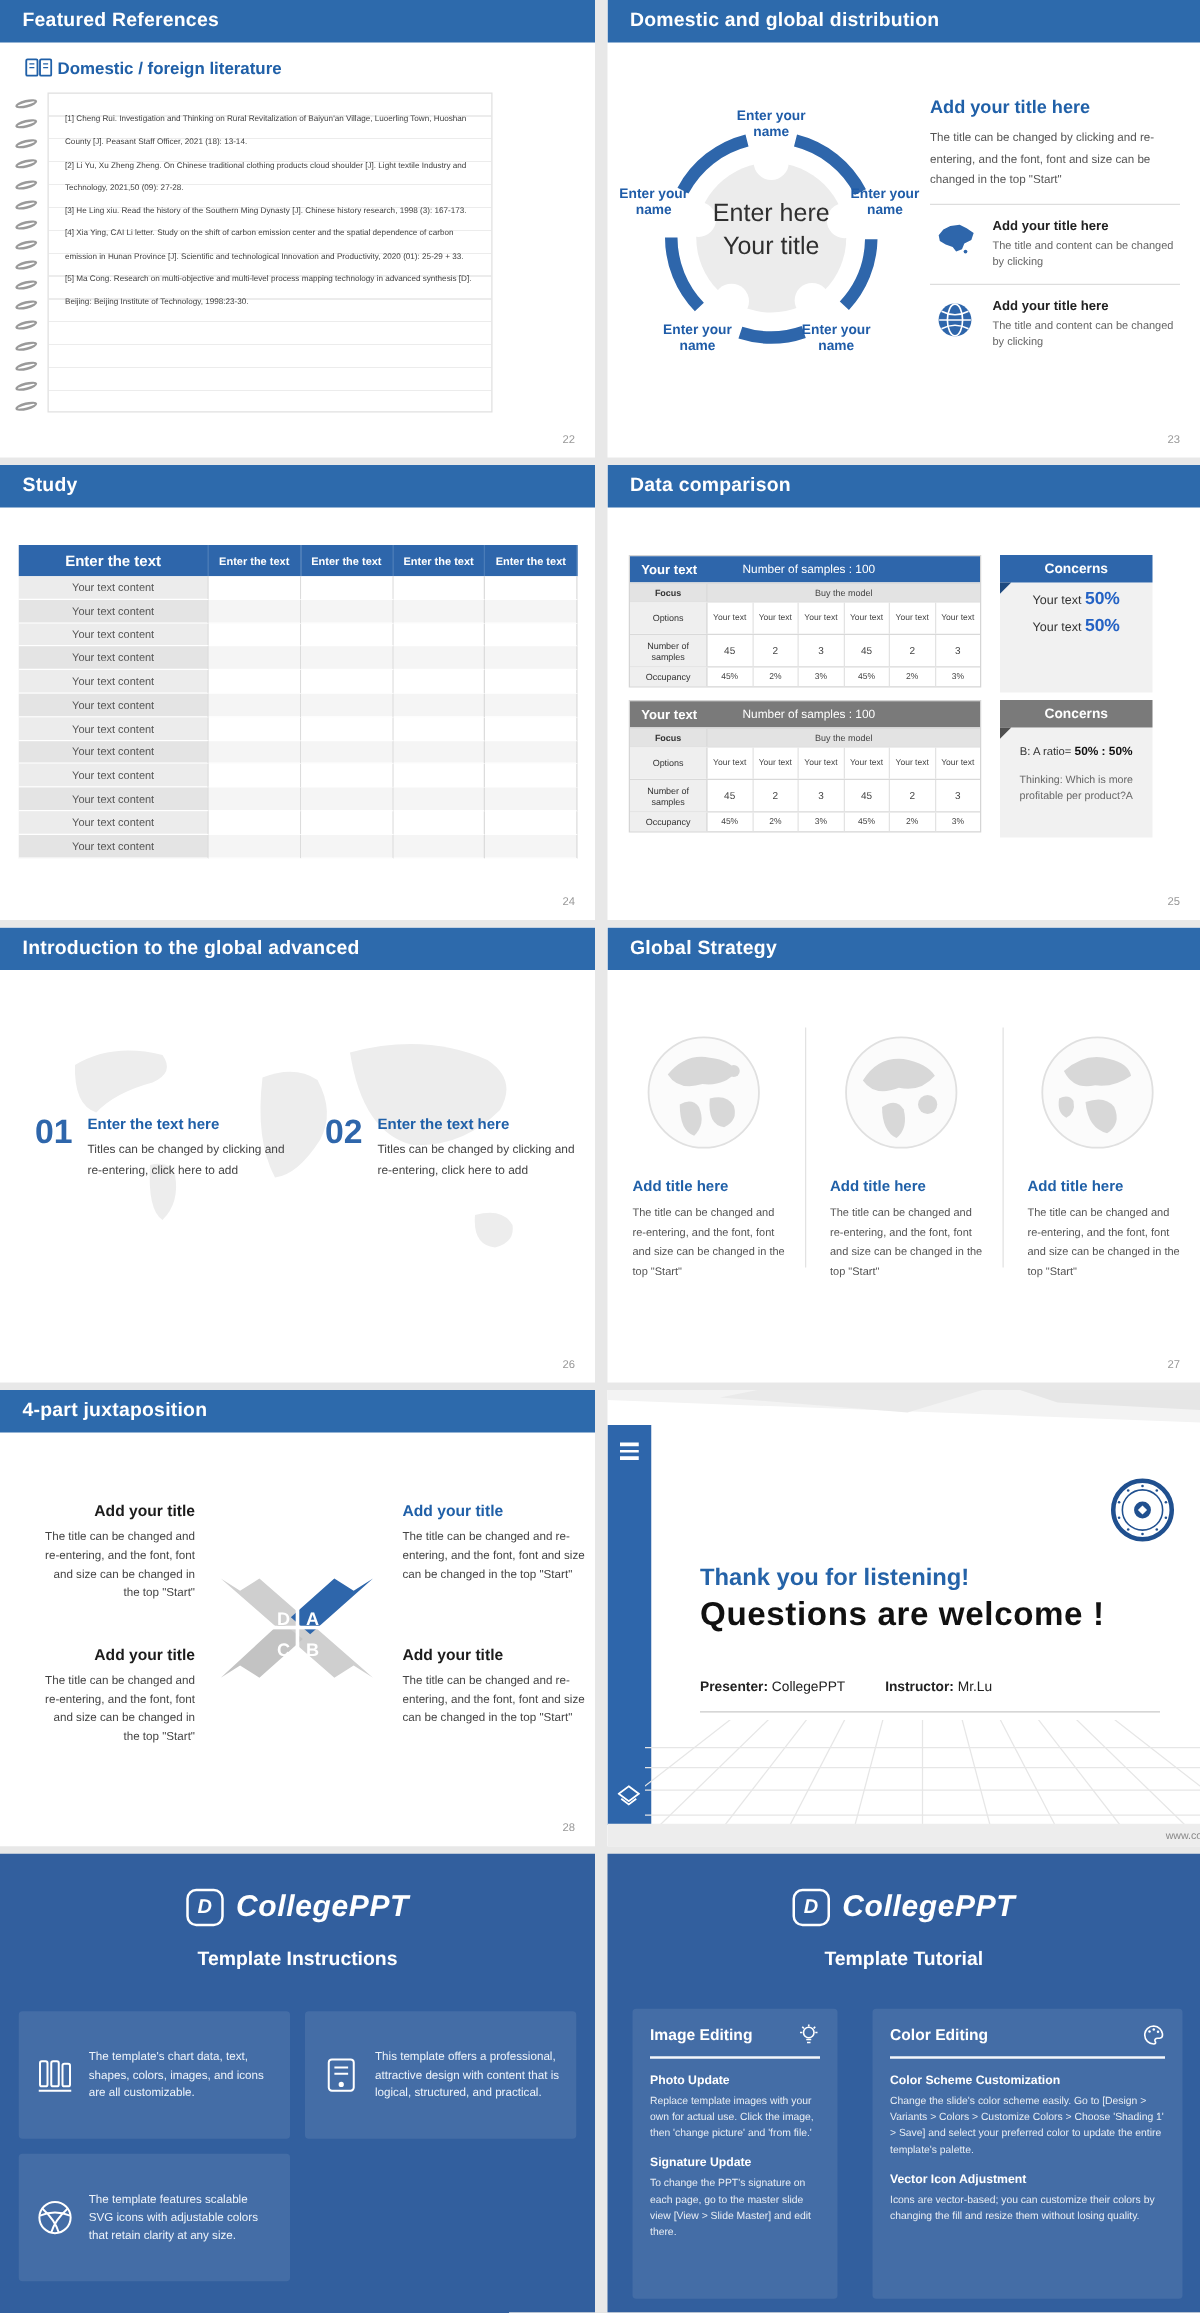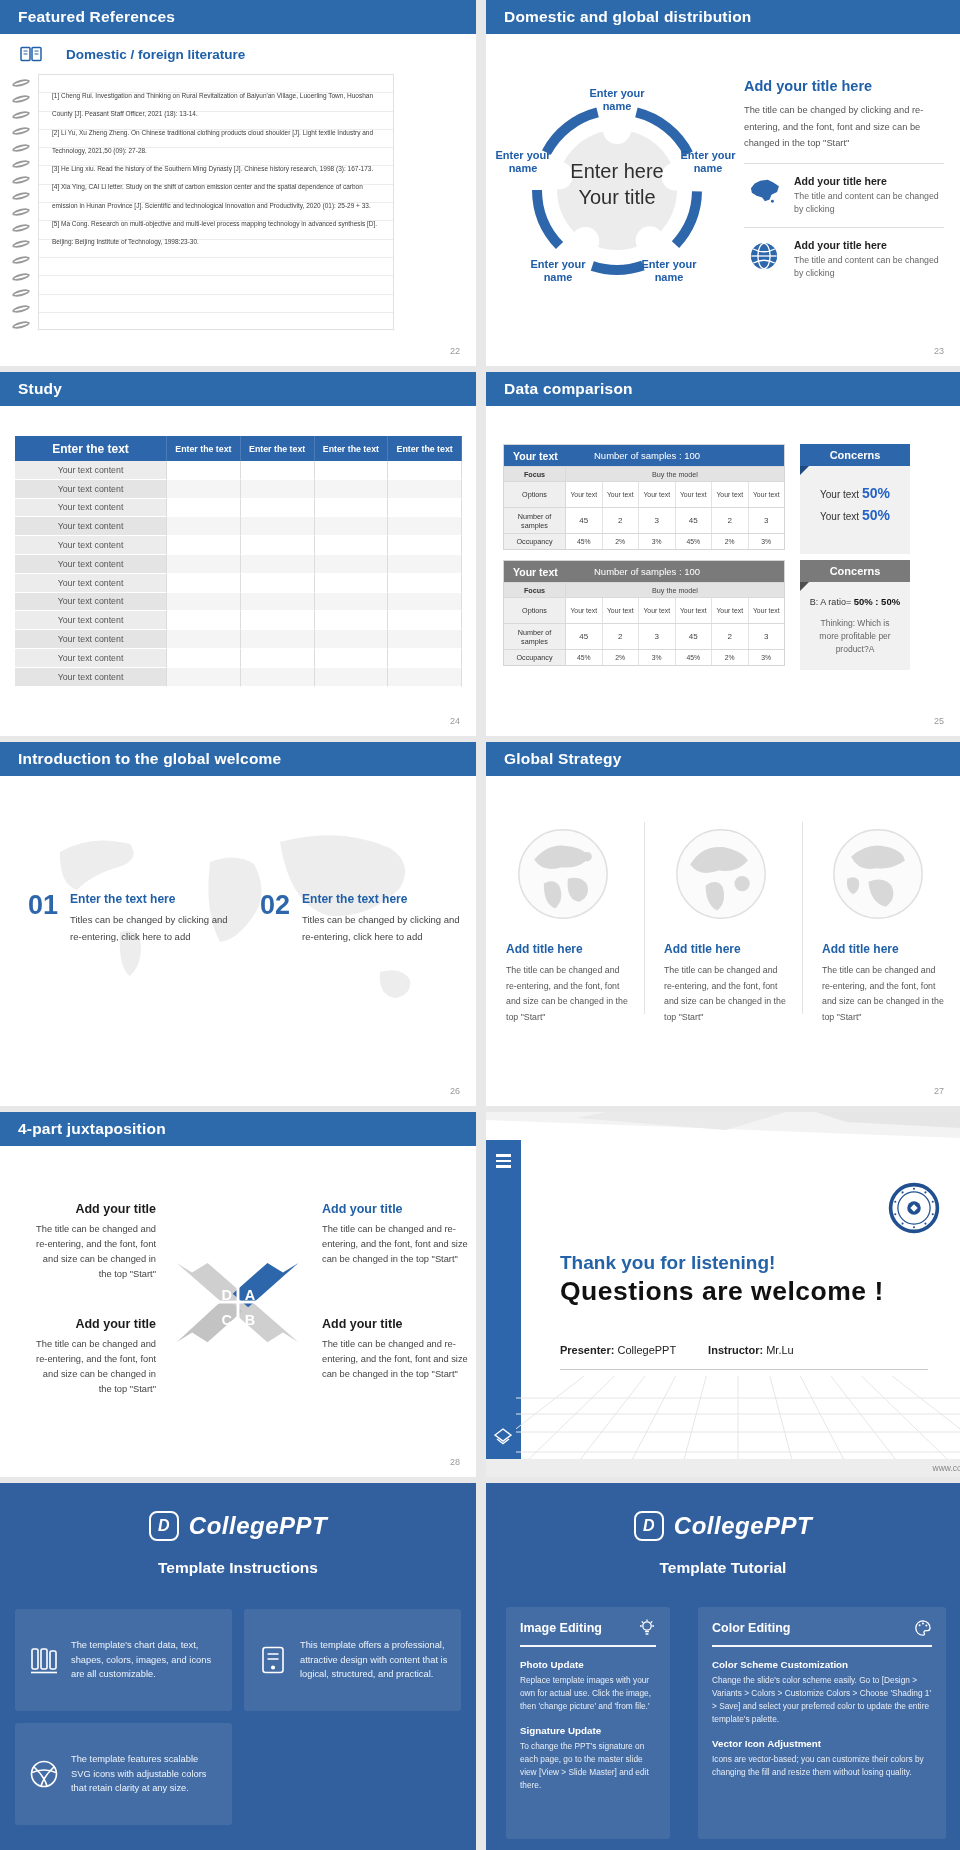--- a/index.html
+++ b/index.html
@@ -6,21 +6,21 @@
     --hdr:#2d6aac; --accent:#2060a8; --tblblue:#2e66ab; --tblgray:#7a7a7a; --darkbg:#325f9e;
   }
   *{box-sizing:border-box;margin:0;padding:0;}
   body{font-family:"Liberation Sans",sans-serif;background:#dcdcdc;}
   .page{position:relative;width:960px;height:1850px;background:#e8e8e8;overflow:hidden;}
   .slide{position:absolute;background:#fff;overflow:hidden;}
   .bar{height:34px;background:var(--hdr);color:#fff;display:flex;align-items:center;padding-left:18px;}
   .bar span{font-size:15.5px;font-weight:bold;letter-spacing:.2px;}
   .pagenum{position:absolute;right:16px;bottom:10px;font-size:9px;color:#999;}
   
-  .sechead{position:absolute;left:20px;top:46px;display:flex;align-items:center;gap:24px;color:var(--accent);font-size:13.5px;font-weight:bold;text-align:right;}
+  .sechead{position:absolute;left:20px;top:46px;display:flex;align-items:center;gap:4px;color:var(--accent);font-size:13.5px;font-weight:bold;text-align:right;}
   .coils{position:absolute;left:12px;top:80px;height:248px;display:flex;flex-direction:column;justify-content:space-between;}
   .coils i{display:block;width:18px;height:6px;border:2px solid #9a9a9a;border-radius:50%;transform:rotate(-14deg);}
   .refpanel{position:absolute;left:38px;top:74px;width:356px;height:256px;background:#fff;border:1px solid #e0e0e0;
     padding:12px 13px 0 13px;font-size:6.5px;line-height:18.3px;color:#3d3d3d;
     background-image:repeating-linear-gradient(to bottom,transparent 0,transparent 17.3px,#ececec 17.3px,#ececec 18.3px);}
   .refpanel p{margin:0;}
   
   .ringlabel{position:absolute;width:56px;text-align:center;font-size:11px;line-height:12.5px;font-weight:bold;color:#1f5ca8;}
   .ringcenter{position:absolute;left:61px;top:158px;width:140px;text-align:center;font-size:20px;line-height:26px;color:#2f2f2f;}
   .panel23{position:absolute;left:258px;top:78px;width:200px;}
@@ -50,26 +50,26 @@
   .drow .dl{width:62px;display:flex;align-items:center;justify-content:center;text-align:center;font-size:7.2px;color:#333;background:#efefef;border-right:1px solid #d9d9d9;}
   .drow .dc{flex:1;display:flex;align-items:center;justify-content:center;text-align:center;font-size:6.8px;color:#444;border-right:1px solid #e3e3e3;}
   .drow .dc:last-child{border-right:none;}
   .drow.focus{background:#e3e3e3;height:15px;}
   .drow.focus .dl{background:#e3e3e3;font-weight:bold;}
   .drow.focus .dc{font-size:7.2px;}
   .drow.opts{height:26px;}
   .drow.samp{height:26px;}
   .drow.samp .dc{font-size:8px;}
   .drow.occ{height:16px;}
-  .concern{position:absolute;left:314px;width:110px;}
+  .concern{position:absolute;left:314px;width:122px;}
   .concern .rib{position:relative;height:22px;color:#fff;font-weight:bold;font-size:11px;display:flex;align-items:center;justify-content:center;background:var(--tblblue);}
   .concern.gray .rib{background:var(--tblgray);}
   .concern .fold{position:absolute;left:0;top:22px;width:0;height:0;border-right:9px solid transparent;border-top:9px solid #1e4a7f;}
   .concern.gray .fold{border-top-color:#4f4f4f;}
-  .concern .cbody{background:#f1f1f1;height:88px;padding-top:19px;text-align:center;}
+  .concern .cbody{background:#f1f1f1;height:88px;padding-top:4px;text-align:center;}
   .cline{font-size:10px;color:#333;margin-bottom:6px;}
   .cline b{font-size:14px;font-weight:bold;color:#2462c4;}
   .ratio{font-size:9px;color:#333;margin-top:4px;}
   .ratio b{font-size:9.5px;color:#111;}
   .thinking{font-size:8.5px;line-height:13px;color:#666;margin:10px 12px 0 12px;text-align:center;}
   
   .gitem{position:absolute;display:flex;gap:12px;}
   .gitem .num{font-size:27px;font-weight:bold;color:var(--tblblue);line-height:1;}
   .gitem h4{font-size:12px;font-weight:bold;color:var(--accent);margin-bottom:6px;}
   .gitem .gbody{font-size:9.5px;line-height:16.5px;color:#444;width:168px;}
@@ -401,21 +401,21 @@
       <div class="cbody" style="padding-top:10px;">
         <div class="ratio"><span>B: A ratio= </span><b>50% : 50%</b></div>
         <div class="thinking">Thinking: Which is more profitable per product?A</div>
       </div>
     </div>
     <div class="pagenum">25</div>
   </section>
 
   <section class="slide" style="left:0;top:742px;width:476px;height:364px;">
     <div class="bar">
-        <span>Introduction to the global welcome</span>
+        <span>Introduction to the global advanced</span>
       </div>
     <svg style="position:absolute;left:0;top:80px;" width="476" height="260" viewBox="0 0 476 260">
       <g fill="#ededed">
         <path d="M60,30 q30,-18 70,-8 q10,14 -8,22 q-30,8 -45,24 q-18,-6 -17,-38 z"></path>
         <path d="M120,110 q16,-4 20,8 q4,22 -10,36 q-12,-8 -10,-44 z"></path>
         <path d="M210,40 q26,-10 44,2 q14,26 2,48 q-18,28 -36,30 q-16,-30 -10,-80 z"></path>
         <path d="M280,20 q60,-16 110,6 q24,16 10,40 q-30,30 -70,28 q-40,-10 -50,-74 z"></path>
         <path d="M380,150 q22,-6 30,8 q2,14 -14,18 q-18,-2 -16,-26 z"></path>
       </g>
     </svg>

